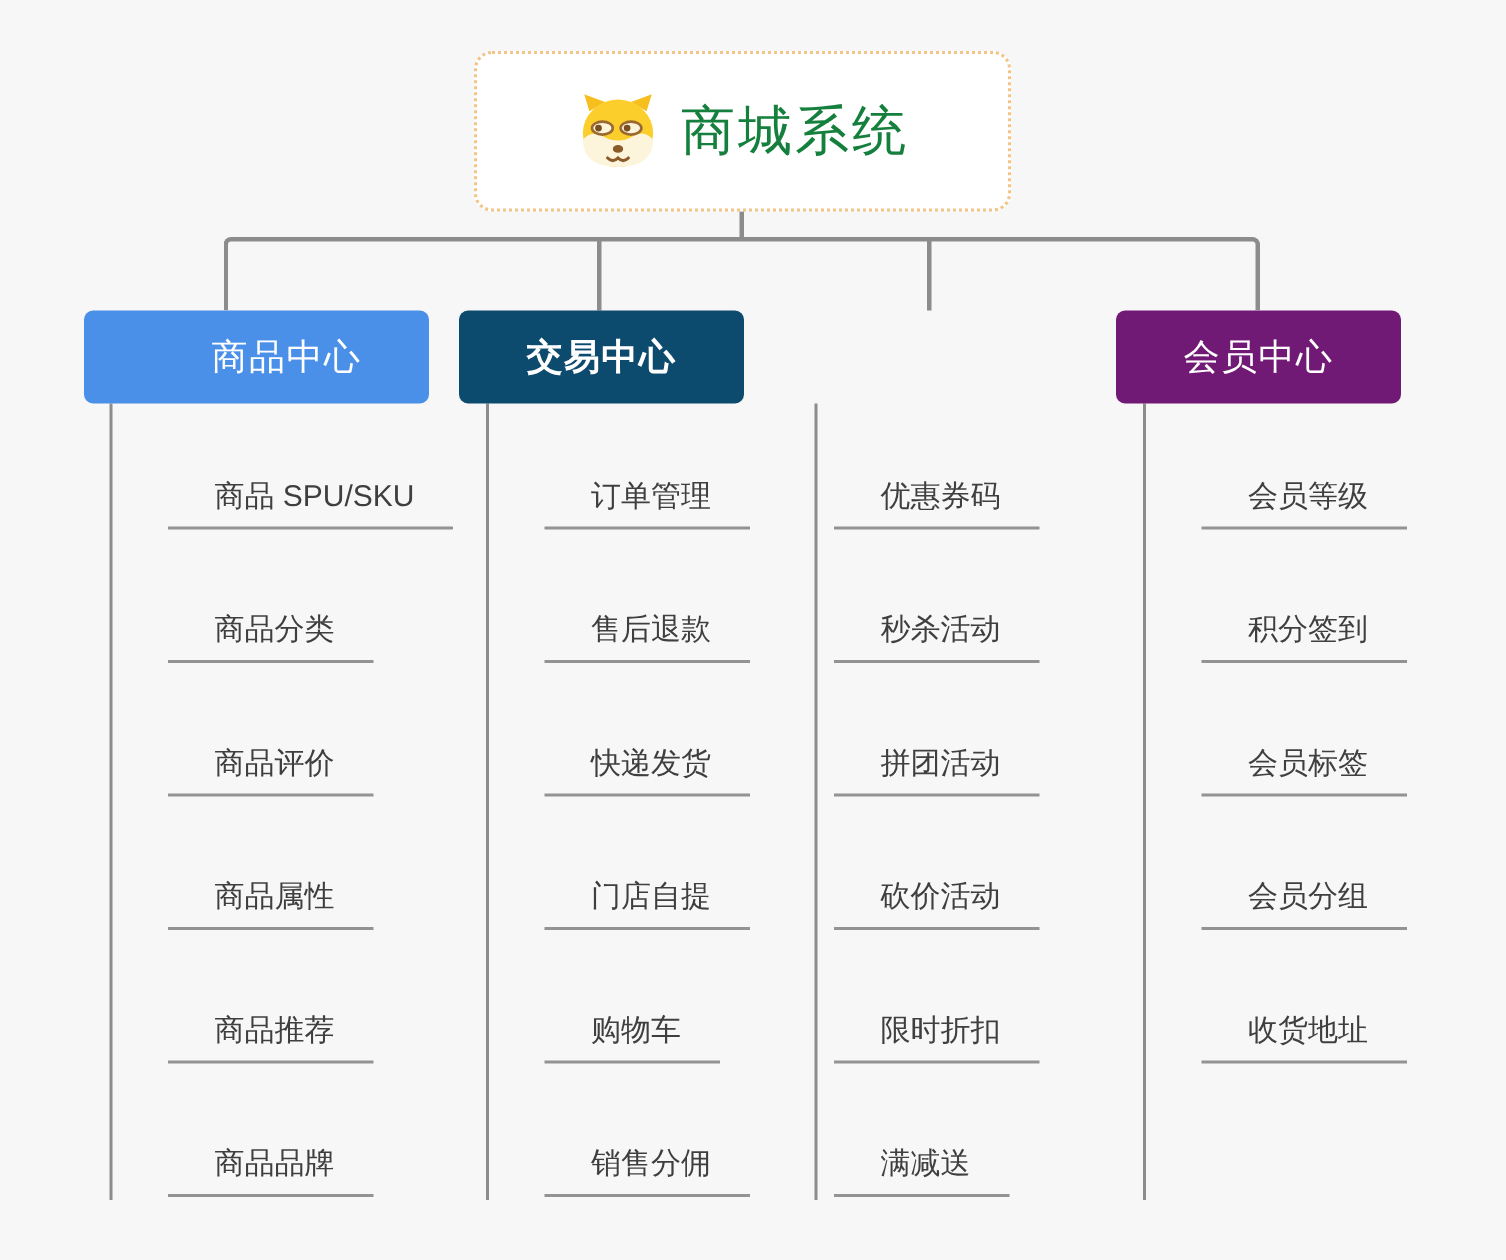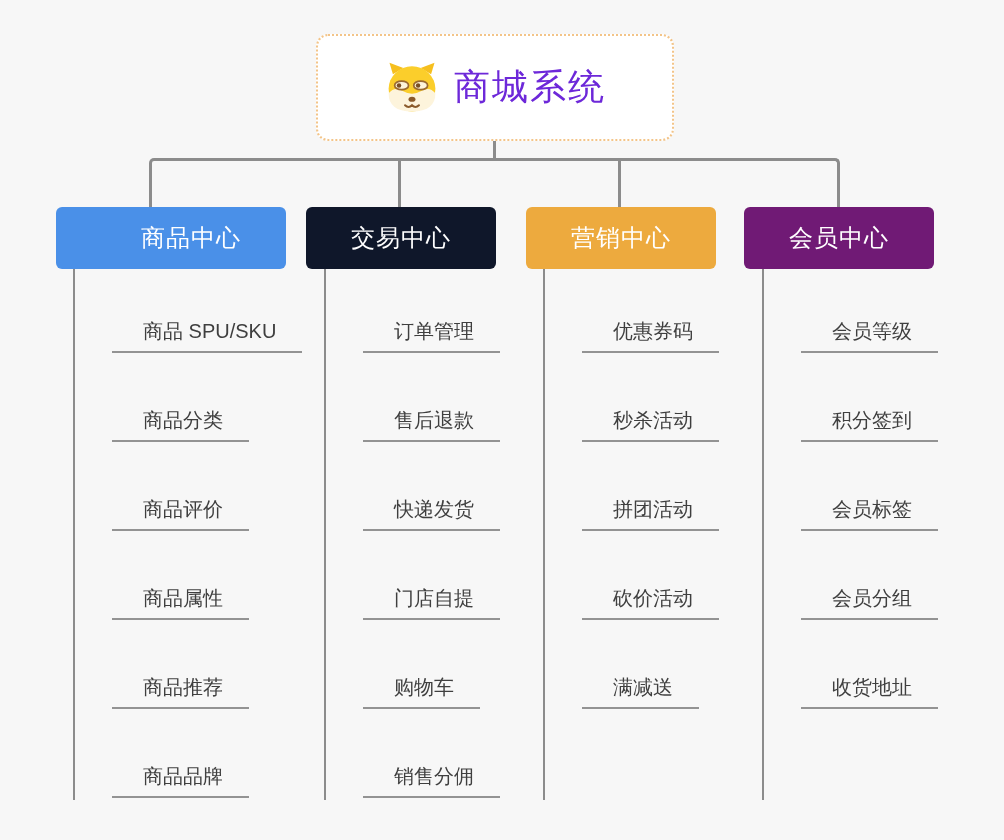--- a/index.html
+++ b/index.html
@@ -91,21 +91,21 @@
   }
 
   
   .leaf-col{
     position:absolute;top:264px;
     width:240px;
     padding-left:39px;
   }
   .col-1{left:73px;}
   .col-2{left:324px;}
-  .col-3{left:543px;}
+  .col-3{left:517px;}
   .col-4{left:762px;}
   .leaf-row{
     height:89px;
     display:flex;align-items:flex-end;
   }
   .leaf{
     display:inline-block;
     padding:0 26px 8px 31px;
     border-bottom:2px solid var(--leaf-line);
     font-size:20px;
@@ -134,31 +134,28 @@
       <path d="M54 14 L58 1 L42 7 Z" fill="#f6bf1e"></path>
       <ellipse cx="32" cy="31" rx="27" ry="26" fill="#fbce2b"></ellipse>
       <path d="M5 36 Q12 28 20 33 Q32 40 44 33 Q52 28 59 36 Q59 57 32 57 Q5 57 5 36 Z" fill="#fdf4dc"></path>
       <ellipse cx="20" cy="27" rx="8" ry="5" fill="#fdf4dc" stroke="#9a6a32" stroke-width="2"></ellipse>
       <ellipse cx="42" cy="27" rx="8" ry="5" fill="#fdf4dc" stroke="#9a6a32" stroke-width="2"></ellipse>
       <circle cx="17" cy="27" r="2.6" fill="#7a4e22"></circle>
       <circle cx="39" cy="27" r="2.6" fill="#7a4e22"></circle>
       <ellipse cx="32" cy="43" rx="4" ry="3" fill="#8a5a2a"></ellipse>
       <path d="M24 50 Q28 54 32 50 Q36 54 40 50" fill="none" stroke="#8a5a2a" stroke-width="2.4" stroke-linecap="round"></path>
     </svg>
-    <span class="root-title" style="color: #6d28d9;">商城系统</span>
+    <span class="root-title" style="color: #15803d;">商城系统</span>
   </div>
 
   <div class="branch-box branch-1" style="background-color: rgb(74, 144, 232); padding-left: 40px;">
     <span class="branch-label">商品中心</span>
   </div>
-  <div class="branch-box branch-2" style="background-color: #0f172a;">
+  <div class="branch-box branch-2" style="background-color: #0c4a6e; font-weight: bold;">
     <span class="branch-label">交易中心</span>
-  </div>
-  <div class="branch-box branch-3" style="background-color: rgb(237, 170, 62);">
-    <span class="branch-label">营销中心</span>
   </div>
   <div class="branch-box branch-4" style="background-color: #701a75;">
     <span class="branch-label">会员中心</span>
   </div>
 
   <div class="leaf-col col-1">
     <div class="leaf-row">
       <span class="leaf">商品 SPU/SKU</span>
     </div>
     <div class="leaf-row">
@@ -206,20 +203,23 @@
     <div class="leaf-row">
       <span class="leaf">秒杀活动</span>
     </div>
     <div class="leaf-row">
       <span class="leaf">拼团活动</span>
     </div>
     <div class="leaf-row">
       <span class="leaf">砍价活动</span>
     </div>
     <div class="leaf-row">
+      <span class="leaf">限时折扣</span>
+    </div>
+    <div class="leaf-row">
       <span class="leaf">满减送</span>
     </div>
   </div>
 
   <div class="leaf-col col-4">
     <div class="leaf-row">
       <span class="leaf">会员等级</span>
     </div>
     <div class="leaf-row">
       <span class="leaf">积分签到</span>

